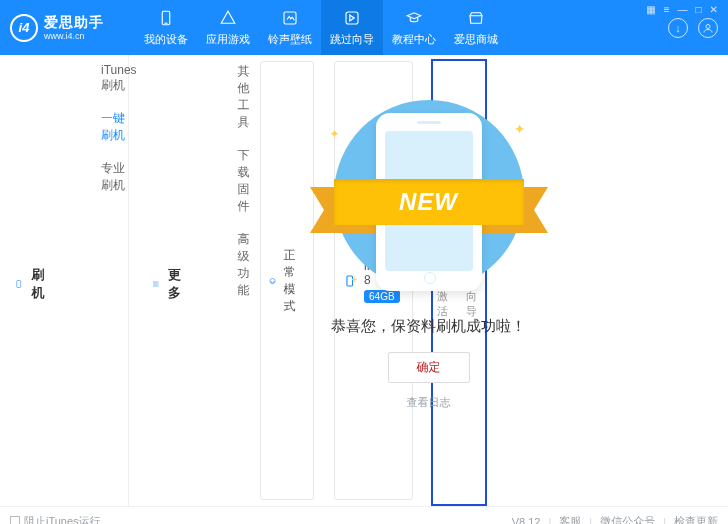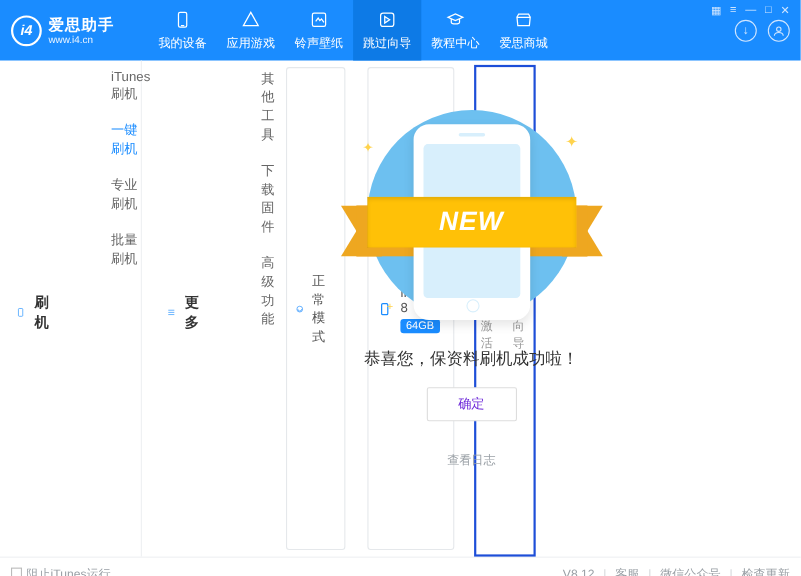--- a/index.html
+++ b/index.html
@@ -42,22 +42,22 @@
   .phone::after{content:"";position:absolute;left:50%;bottom:7px;width:10px;height:10px;margin-left:-5px;border:1.5px solid #d8effc;border-radius:50%;}
   .speaker{position:absolute;left:50%;top:8px;width:24px;height:3px;margin-left:-12px;background:#d8effc;border-radius:2px;}
   .ribbon-back{position:absolute;left:0;right:0;top:92px;height:46px;background:#eea720;}
   .ribbon-back::before,.ribbon-back::after{content:"";position:absolute;top:0;width:0;height:0;border:23px solid transparent;}
   .ribbon-back::before{left:-14px;border-right-color:#eea720;border-left:14px solid transparent;border-top-color:#eea720;border-bottom-color:#eea720;}
   .ribbon-back::after{right:-14px;border-left-color:#eea720;border-right:14px solid transparent;border-top-color:#eea720;border-bottom-color:#eea720;}
   .ribbon{position:absolute;left:10px;right:10px;top:84px;height:46px;background:#ffc107;display:flex;align-items:center;justify-content:center;color:#fff;font-weight:800;font-size:24px;font-style:italic;letter-spacing:1px;box-shadow:0 2px 4px rgba(0,0,0,.12) inset;}
   .spark{position:absolute;font-size:12px;color:#ffd34d;}
   .s1{left:6px;top:32px;} .s2{right:8px;top:26px;font-size:14px;} .s3{left:28px;bottom:10px;font-size:10px;}
   .msg{margin-top:22px;font-size:15px;color:#333;}
-  .ok-btn{margin-top:16px;border:1px solid #ddd;background:#fff;padding:6px 28px;font-size:12px;color:#6d28d9;cursor:pointer;border-radius:2px;}
-  .log-link{margin-top:28px;font-size:11px;color:#9aa0a6;cursor:pointer;}
+  .ok-btn{margin-top:16px;border:1px solid #ddd;background:#fff;padding:6px 28px;font-size:12px;color:#b91c1c;cursor:pointer;border-radius:2px;}
+  .log-link{margin-top:12px;font-size:11px;color:#9aa0a6;cursor:pointer;}
   .footer{height:30px;border-top:1px solid #eef0f2;display:flex;align-items:center;font-size:11px;color:#9aa0a6;padding:0 10px;gap:6px;}
   .footer .cb{width:10px;height:10px;}
   .footer-right{margin-left:auto;display:flex;gap:8px;align-items:center;}
   .sep{color:#d4d7da;}
 </style>
 </head>
 <body>
 
 <div class="small-icons">
   <span>▦</span>
@@ -146,21 +146,20 @@
     <div class="side-group-hdr">
       <svg viewBox="0 0 24 24">
           <rect x="7" y="3" width="10" height="18" rx="2"></rect>
         </svg>
       <span>刷机</span>
     </div>
     <div class="side-list">
       <div class="side-item">iTunes刷机</div>
       <div class="side-item active">一键刷机</div>
       <div class="side-item">专业刷机</div>
-      <div class="side-item">批量刷机</div>
     </div>
     <div class="side-group-hdr">
       <svg viewBox="0 0 24 24" stroke="#888">
           <line x1="5" y1="7" x2="19" y2="7"></line>
           <line x1="5" y1="12" x2="19" y2="12"></line>
           <line x1="5" y1="17" x2="19" y2="17"></line>
         </svg>
       <span>更多</span>
     </div>
     <div class="side-list">

